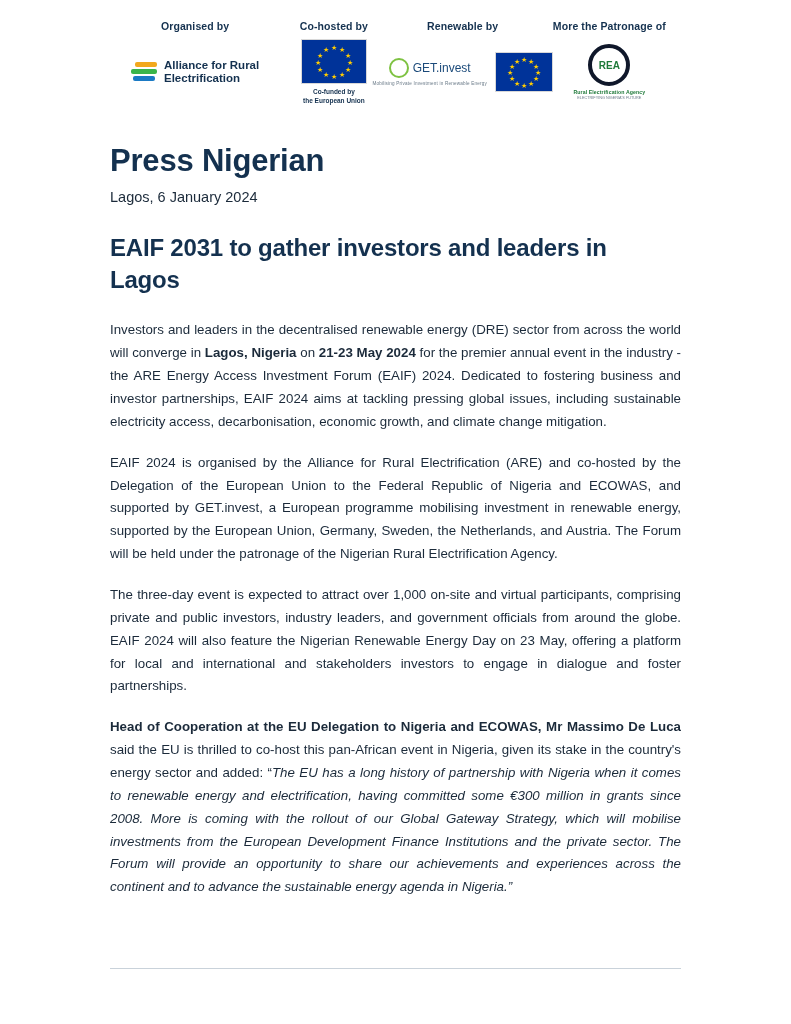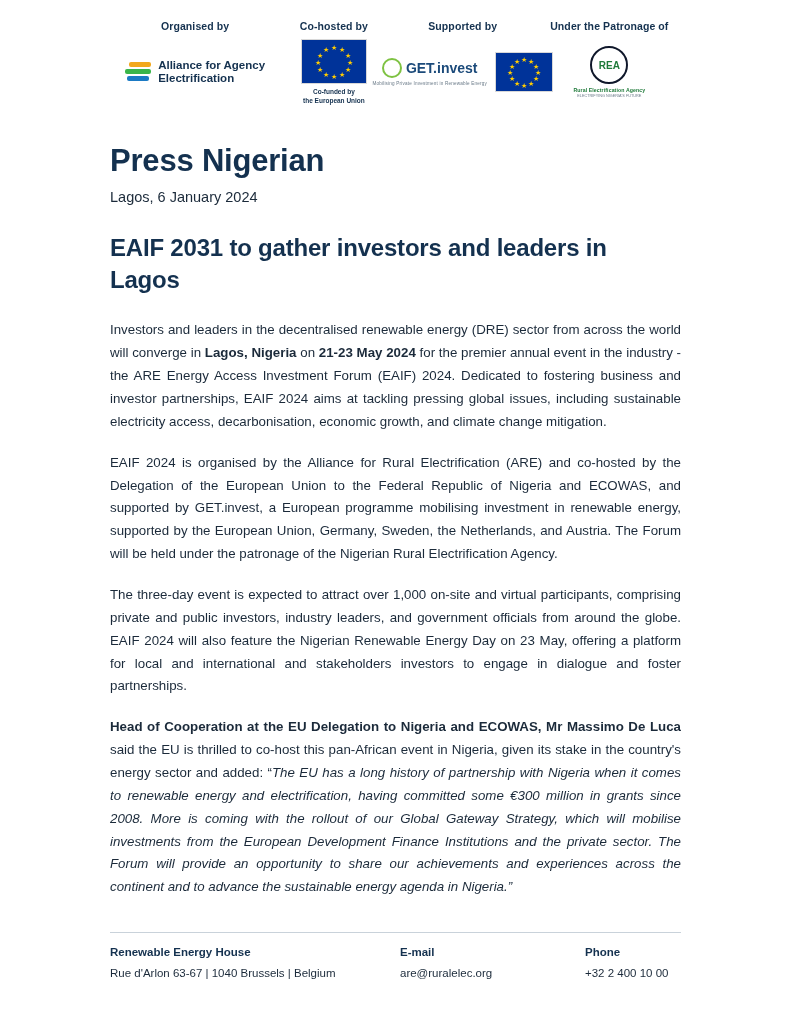--- a/index.html
+++ b/index.html
@@ -75,27 +75,27 @@
     font-size: 6.5px; color:#14314f; text-align:center; line-height:1.25; margin-top:4px; font-weight:600;
   }
   .eu-flag-sm { width: 56px; height: 38px; }
 
   
   .get-logo { display:flex; flex-direction:column; align-items:center; }
   .get-mark { display:flex; align-items:center; gap:4px; }
   .get-ring {
     width:20px; height:20px; border-radius:50%; border:2.5px solid #7ec242; box-sizing:border-box;
   }
-  .get-word { font-size:14px; font-weight:bold; color:#1b4a7a; }
+  .get-word { font-size:12px; font-weight:normal; color:#1b4a7a; }
   .get-sub { font-size:4.6px; color:#6a7a88; margin-top:3px; letter-spacing:0.2px; white-space:nowrap;}
 
   
   .rea-logo { display:flex; flex-direction:column; align-items:center; }
   .rea-seal {
-    width:34px; height:34px; border-radius:50%; border:2px solid #0f172a;
+    width:34px; height:34px; border-radius:50%; border:4px solid #0f172a;
     display:flex; align-items:center; justify-content:center;
     font-size:10px; font-weight:bold; color:#1f7a3a; background:#fff;
   }
   .rea-name { font-size:5.2px; font-weight:bold; color:#1f7a3a; margin-top:3px; letter-spacing:0.1px;}
   .rea-tag  { font-size:3.8px; color:#6a7a88; margin-top:1px; }
 
   
   .press-release {
     margin-top: 45px;
     font-size: 31px;
@@ -169,21 +169,21 @@
     <div class="logo-col col-org">
       <div class="cap">Organised by</div>
       <div class="logo-body">
         <div class="are-logo">
           <div class="are-mark">
               <i></i>
               <i></i>
               <i></i>
             </div>
           <div class="are-text">
-            <div>Alliance for Agency</div>
+            <div>Alliance for Rural</div>
             <div>Electrification</div>
           </div>
         </div>
       </div>
     </div>
 
     <div class="logo-col col-co">
       <div class="cap">Co-hosted by</div>
       <div class="logo-body">
         <div>
@@ -203,21 +203,21 @@
           </div>
           <div class="eu-caption">
             <div>Co-funded by</div>
             <div>the European Union</div>
           </div>
         </div>
       </div>
     </div>
 
     <div class="logo-col col-sup">
-      <div class="cap">Supported by</div>
+      <div class="cap">Renewable by</div>
       <div class="logo-body">
         <div class="get-logo">
           <div class="get-mark">
             <span class="get-ring"></span>
             <span class="get-word">GET.invest</span>
           </div>
           <div class="get-sub">Mobilising Private Investment in Renewable Energy</div>
         </div>
         <div class="eu-flag eu-flag-sm">
           <span class="star" style="left:25px; top:3px;">★</span>
@@ -230,21 +230,21 @@
           <span class="star" style="left:18px; top:27px;">★</span>
           <span class="star" style="left:13px; top:22px;">★</span>
           <span class="star" style="left:11px; top:16px;">★</span>
           <span class="star" style="left:13px; top:10px;">★</span>
           <span class="star" style="left:18px; top:5px;">★</span>
         </div>
       </div>
     </div>
 
     <div class="logo-col col-pat">
-      <div class="cap">Under the Patronage of</div>
+      <div class="cap">More the Patronage of</div>
       <div class="logo-body">
         <div class="rea-logo">
           <div class="rea-seal">REA</div>
           <div class="rea-name">Rural Electrification Agency</div>
           <div class="rea-tag">ELECTRIFYING NIGERIA'S FUTURE</div>
         </div>
       </div>
     </div>
 
   </div>
@@ -260,29 +260,15 @@
     <p>EAIF 2024 is organised by the Alliance for Rural Electrification (ARE) and co-hosted by the Delegation of the European Union to the Federal Republic of Nigeria and ECOWAS, and supported by GET.invest, a European programme mobilising investment in renewable energy, supported by the European Union, Germany, Sweden, the Netherlands, and Austria. The Forum will be held under the patronage of the Nigerian Rural Electrification Agency.</p>
 
     <p>The three-day event is expected to attract over 1,000 on-site and virtual participants, comprising private and public investors, industry leaders, and government officials from around the globe. EAIF 2024 will also feature the Nigerian Renewable Energy Day on 23 May, offering a platform for local and international and stakeholders investors to engage in dialogue and foster partnerships.</p>
 
     <p><span class="b">Head of Cooperation at the EU Delegation to Nigeria and ECOWAS, Mr Massimo De Luca</span><span> said the EU is thrilled to co-host this pan-African event in Nigeria, given its stake in the country's energy sector and added: “</span><span class="i">The EU has a long history of partnership with Nigeria when it comes to renewable energy and electrification, having committed some €300 million in grants since 2008. More is coming with the rollout of our Global Gateway Strategy, which will mobilise investments from the European Development Finance Institutions and the private sector. The Forum will provide an opportunity to share our achievements and experiences across the continent and to advance the sustainable energy agenda in Nigeria.”</span></p>
 
   </div>
 
   <div class="footer">
     <div class="footer-rule"></div>
-    <div class="footer-cols">
-      <div class="f-col-1">
-        <div class="f-head">Renewable Energy House</div>
-        <div class="f-line">Rue d'Arlon 63-67 | 1040 Brussels | Belgium</div>
-      </div>
-      <div class="f-col-2">
-        <div class="f-head">E-mail</div>
-        <div class="f-line">are@ruralelec.org</div>
-      </div>
-      <div class="f-col-3">
-        <div class="f-head">Phone</div>
-        <div class="f-line">+32 2 400 10 00</div>
-      </div>
-    </div>
   </div>
 
 </div>
 
 </body></html>

